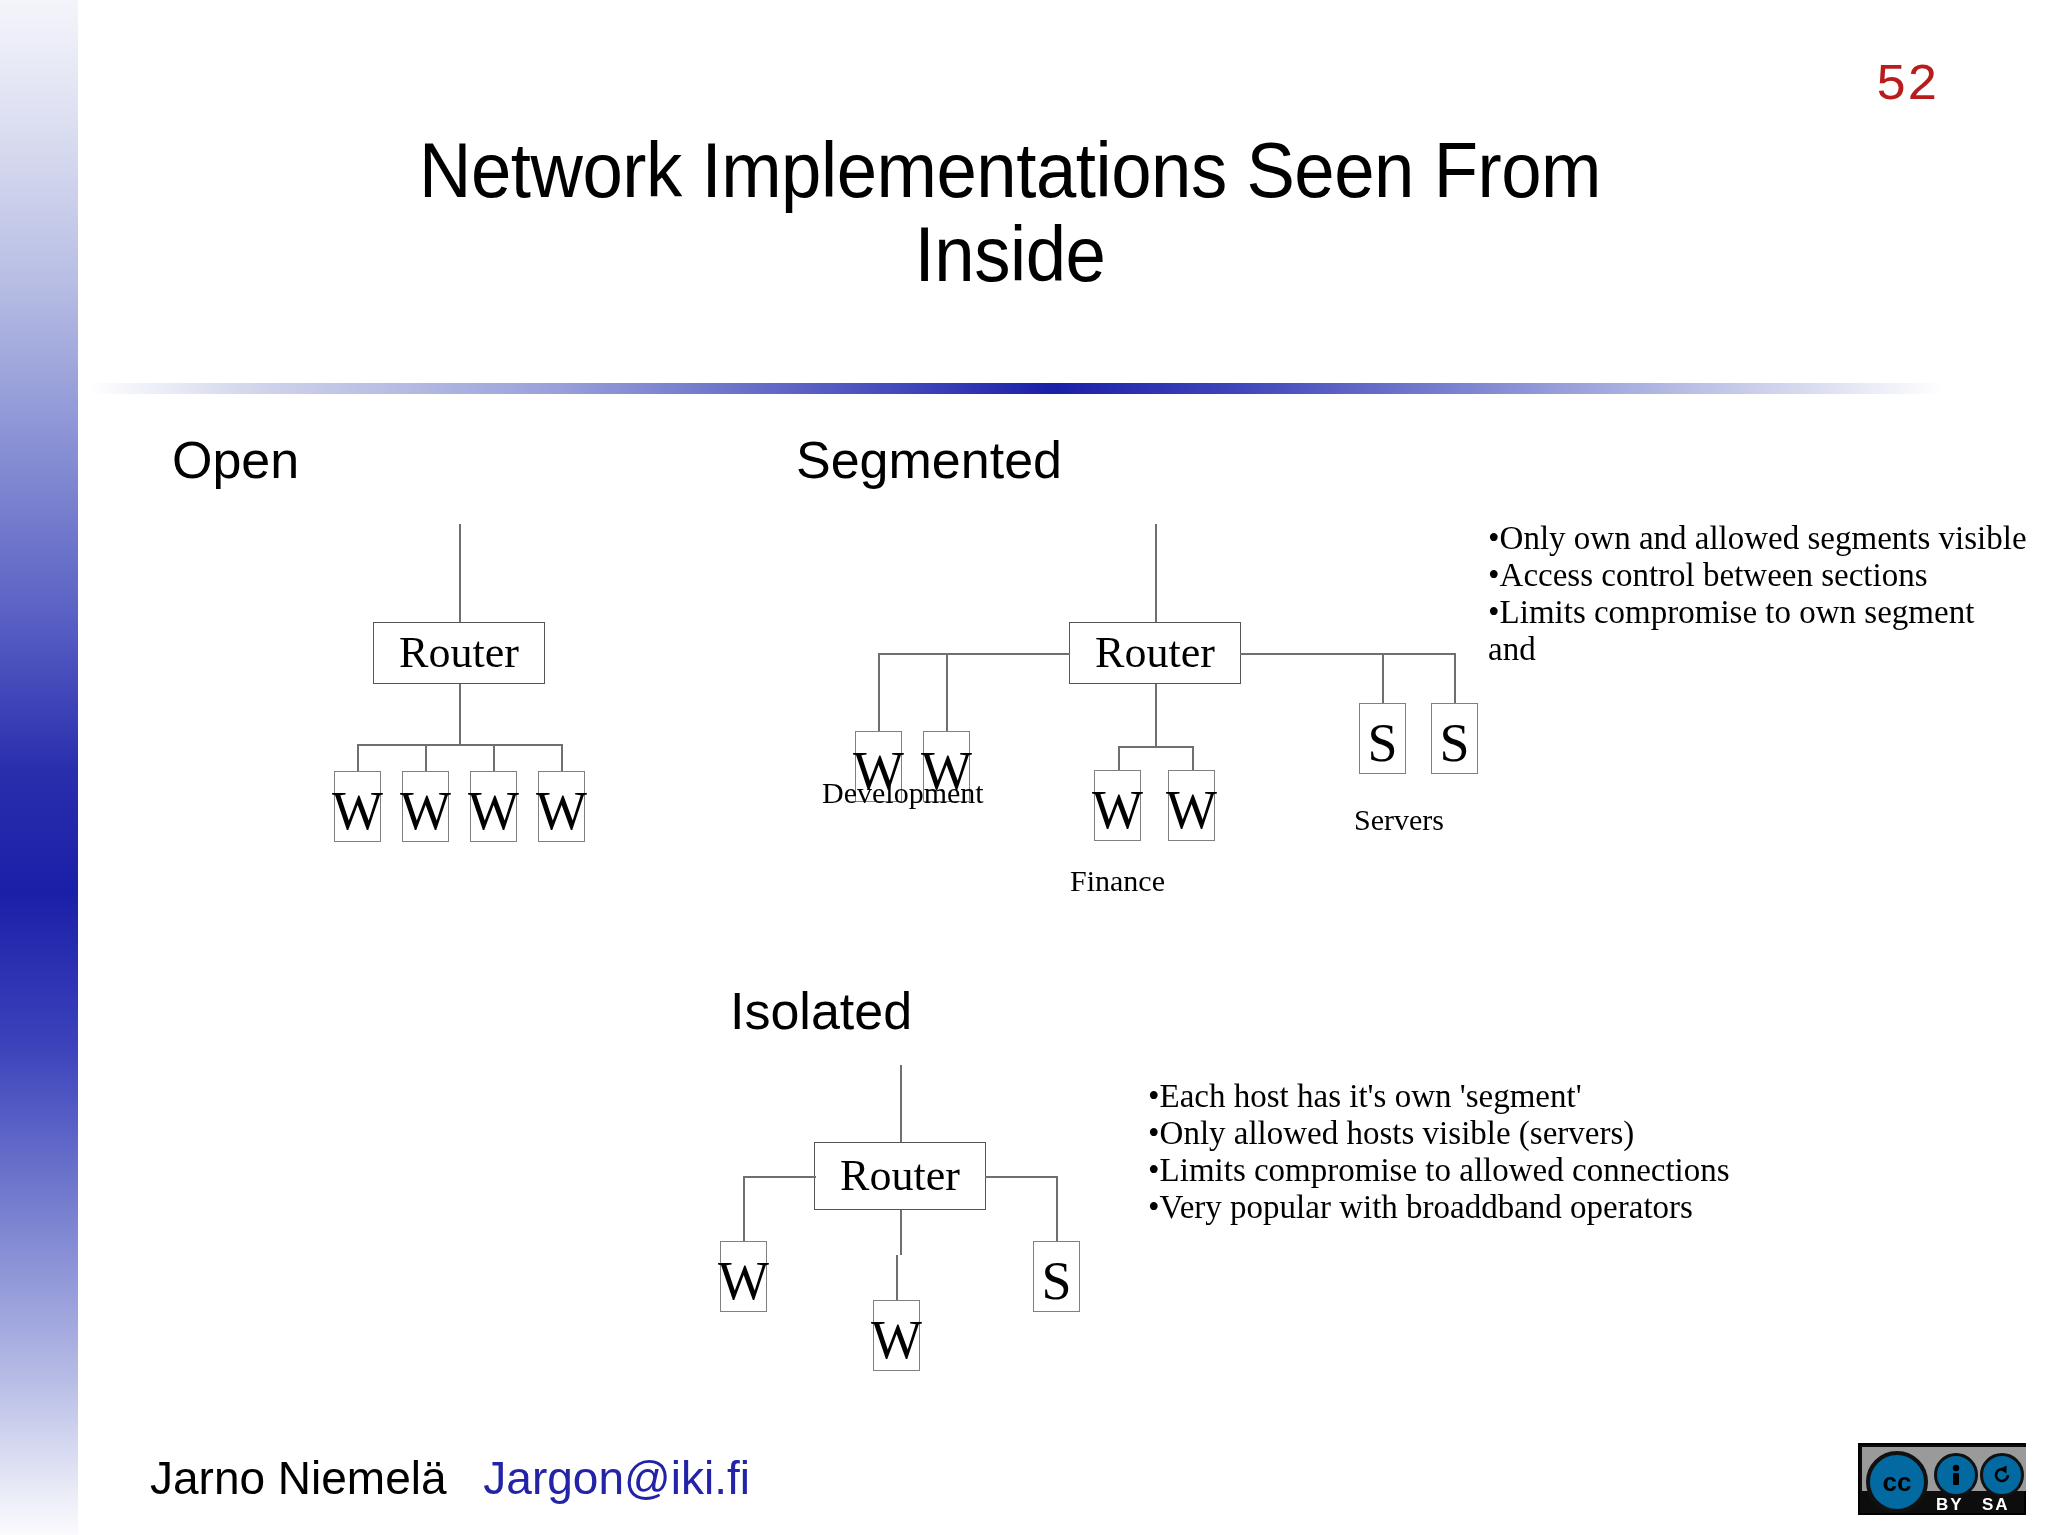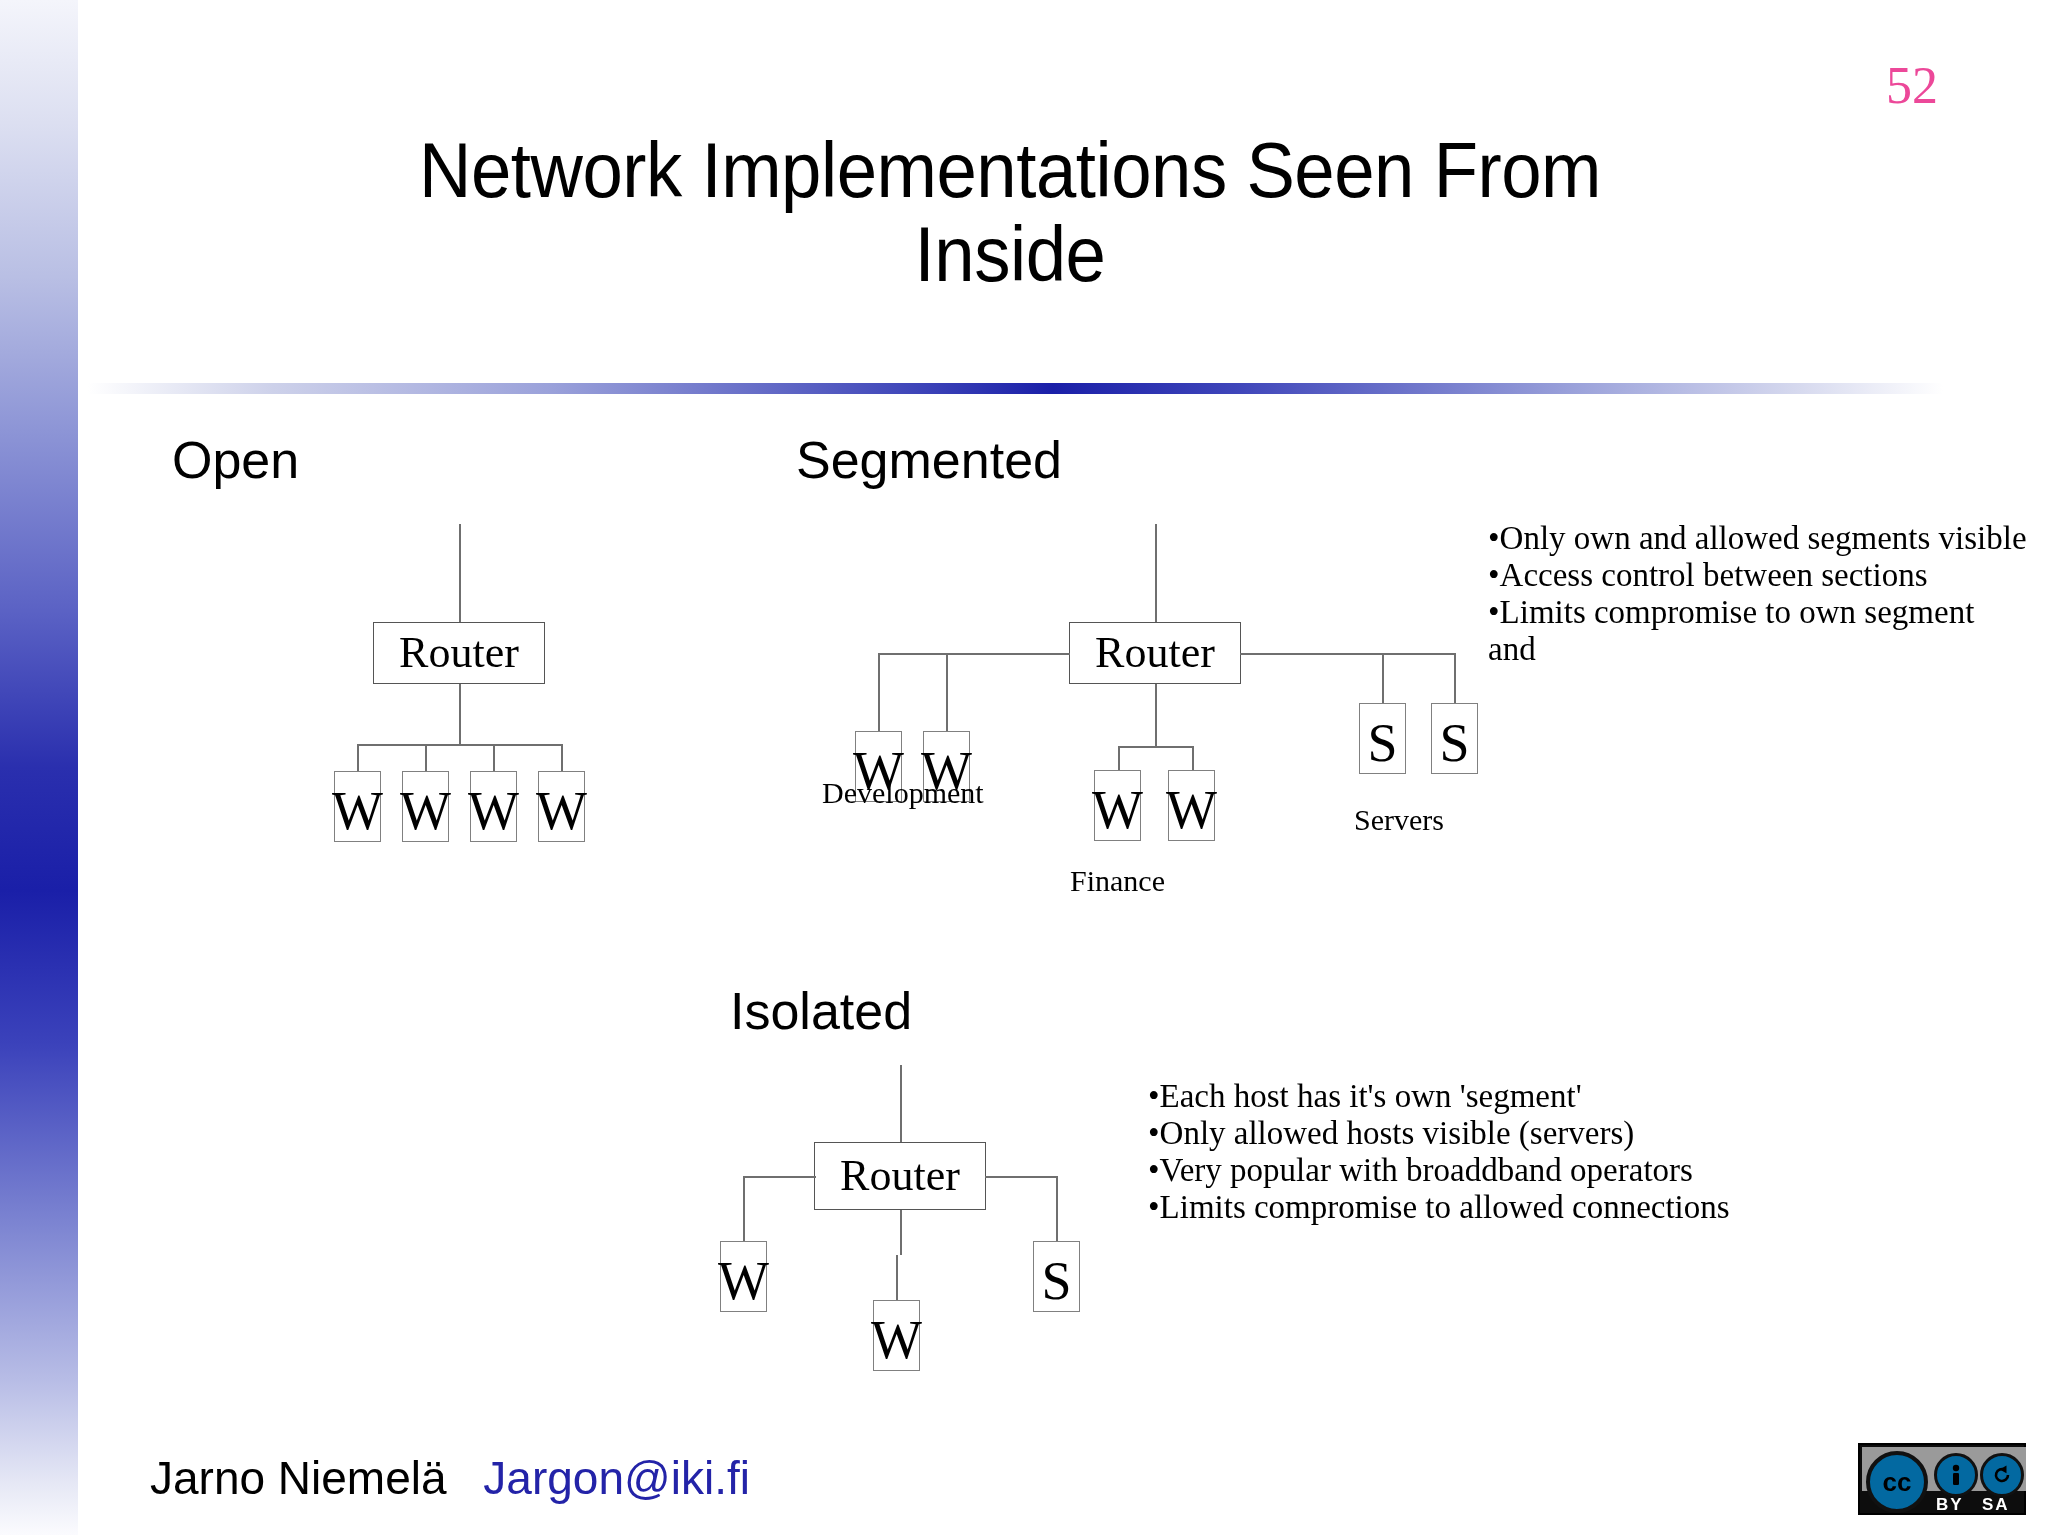--- a/index.html
+++ b/index.html
@@ -21,22 +21,22 @@
       #7e86d2 80%, #b8bde6 90%, #e8eaf6 97%, #fbfbfe 100%);
   }
   .left-bar-edge{
     position:absolute;left:78px;top:0;width:3px;height:1535px;
     background:linear-gradient(to bottom,#ffffff 0%,#ffffff 100%);
   }
 
   
   .page-number{
     position:absolute;right:110px;top:60px;
-    font-family:Liberation Serif, serif;
-    font-size:52px;color:#ec4899;line-height:1;
+    font-family:Liberation Mono, monospace;
+    font-size:52px;color:#b91c1c;line-height:1;
   }
 
   
   .title{
     position:absolute;left:90px;top:128px;width:1840px;
     text-align:center;
     font-family:"Liberation Sans Narrow","Liberation Sans", sans-serif;
     font-size:78px;line-height:1.08;color:#000;
     letter-spacing:-0.5px;
     transform:scaleX(0.93);
@@ -226,22 +226,22 @@
   <div class="ln v" style="left:896px;top:1255px;height:45px;"></div>
   <div class="node host" style="left:873px;top:1300px;width:47px;height:71px;">W</div>
 
   <div class="ln h" style="left:985px;top:1176px;width:72px;"></div>
   <div class="ln v" style="left:1056px;top:1176px;height:65px;"></div>
   <div class="node host" style="left:1033px;top:1241px;width:47px;height:71px;">S</div>
 
   <div class="bullets serif" style="left:1148px;top:1078px;width:620px;">
     <p>•Each host has it's own 'segment'</p>
     <p>•Only allowed hosts visible (servers)</p>
+    <p>•Limits compromise to allowed connections</p>
     <p>•Very popular with broaddband operators</p>
-    <p>•Limits compromise to allowed connections</p>
   </div>
 
   <div class="footer">
     <span class="name">Jarno Niemelä </span><span class="mail">Jargon@iki.fi</span>
   </div>
 
   <div class="cc-badge">
     <div class="cc-grey"></div>
     <div class="cc-circle cc-main">cc</div>
     <div class="cc-circle cc-by">

